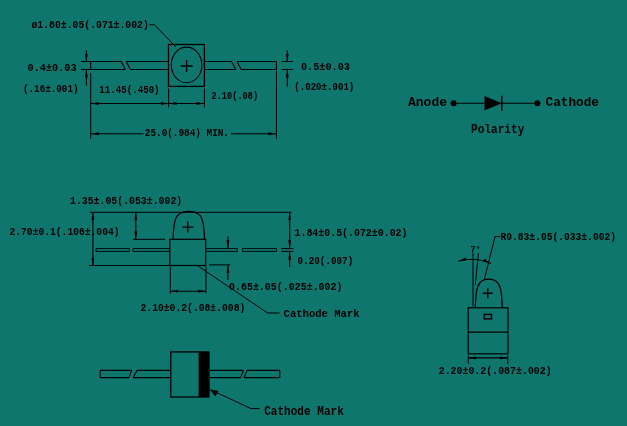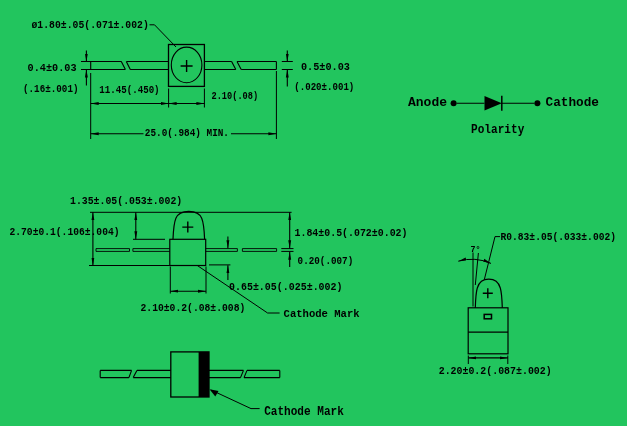--- a/index.html
+++ b/index.html
@@ -1,16 +1,16 @@
 <!DOCTYPE html>
 <html><head>
 <meta charset="utf-8">
 <style>
 html,body{margin:0;padding:0;background:#fff;}
-#wrap{position:relative;width:627px;height:426px;overflow:hidden;background:#22c55e;}
+#wrap{position:relative;width:627px;height:426px;overflow:hidden;background:#0f766e;}
 svg{position:absolute;left:0;top:0;}
 text{font-family:"Liberation Mono",monospace;font-weight:bold;fill:#000;}
 </style>
 </head>
 <body>
 <div id="wrap">
 <svg width="627" height="426" viewBox="0 0 627 426" xmlns="http://www.w3.org/2000/svg">
 <defs>
 <marker id="ar" markerWidth="9" markerHeight="6" refX="8" refY="3" orient="auto-start-reverse" markerUnits="userSpaceOnUse">
           <path d="M8,3 L0,1.55 L0,4.45 Z" fill="#000"></path>

